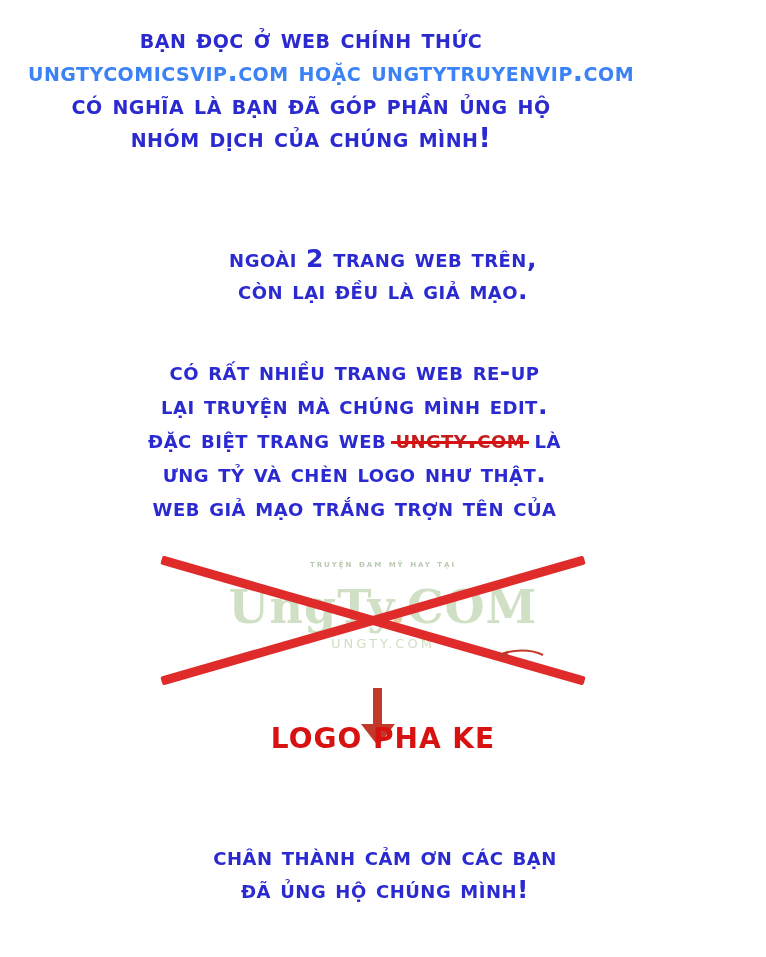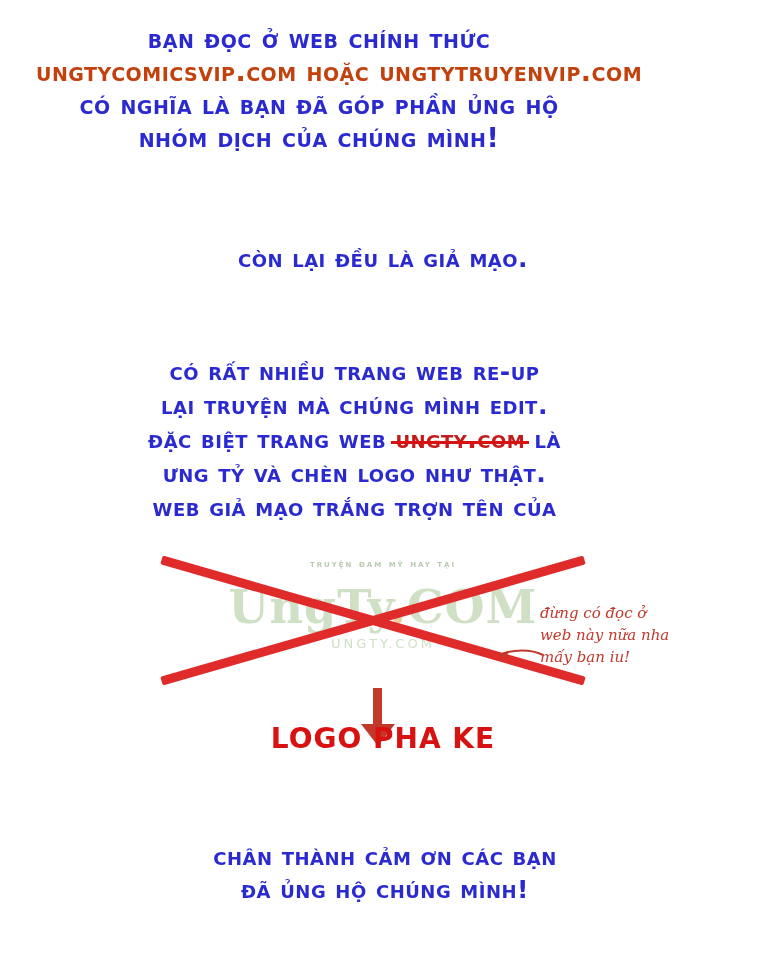--- a/index.html
+++ b/index.html
@@ -26,33 +26,33 @@
   }
   .line {
     display: block;
     white-space: nowrap;
   }
 
   
   #header-block {
     position: absolute;
     top: 22px;
-    left: 12px;
+    left: 4px;
     width: 614px;
     text-align: center;
   }
   #header-block .line {
     font-size: 27px;
     line-height: 33px;
     font-weight: 700;
     font-variant: small-caps;
     text-transform: lowercase;
   }
   .blue { color: #2a2ad0; }
-  .red  { color: #c2410c; padding-left: 24px; }
+  .red  { color: #3b82f6; padding-left: 24px; }
 
   
   #note-block {
     position: absolute;
     top: 243px;
     left: 0;
     width: 766px;
     color: #2a2ad0;
   }
   #note-block .line {
@@ -218,20 +218,21 @@
 <div class="page">
 
   <div class="block" id="header-block">
     <span class="line blue">Bạn đọc ở web chính thức</span>
     <span class="line red">ungtycomicsvip.com hoặc ungtytruyenvip.com</span>
     <span class="line blue">có nghĩa là bạn đã góp phần ủng hộ</span>
     <span class="line blue">nhóm dịch của chúng mình!</span>
   </div>
 
   <div class="block" id="note-block">
+    <span class="line">Ngoài 2 trang web trên,</span>
     <span class="line">còn lại đều là giả mạo.</span>
   </div>
 
   <div class="block" id="fake-block">
     <span class="line">Có rất nhiều trang web re-up</span>
     <span class="line">lại truyện mà chúng mình edit.</span>
     <span class="line"><span>Đặc biệt trang web </span><span class="strike-red">ungty.com</span><span> là</span></span>
     <span class="line">ưng tỷ và chèn logo như thật.</span>
     <span class="line">web giả mạo trắng trợn tên của</span>
   </div>
@@ -241,25 +242,20 @@
     <div id="logo-word"><span>UngTy</span><span class="dot">.</span><span>COM</span></div>
     <div id="logo-sub">UNGTY.COM</div>
     <div class="x-stroke" id="x1"></div>
     <div class="x-stroke" id="x2"></div>
   </div>
 
   <svg id="hand-arrow" viewBox="0 0 48 14">
     <path d="M46 7 C34 1, 16 1, 2 7" stroke="#c0392b" stroke-width="2" fill="none"></path>
     <path d="M2 7 L11 3 L10 10 Z" fill="#c0392b"></path>
   </svg>
-  <div id="hand-note">
-    <div>đừng có đọc ở</div>
-    <div>web này nữa nha</div>
-    <div>mấy bạn iu!</div>
-  </div>
 
   <svg id="down-arrow" viewBox="0 0 40 58">
     <rect x="15" y="0" width="9" height="40" fill="#c0392b"></rect>
     <path d="M3 36 L37 36 L20 58 Z" fill="#c0392b"></path>
   </svg>
 
   <div id="logo-fake-label">LOGO PHA KE</div>
 
   <div class="block" id="thanks-block">
     <span class="line">Chân thành cảm ơn các bạn</span>

